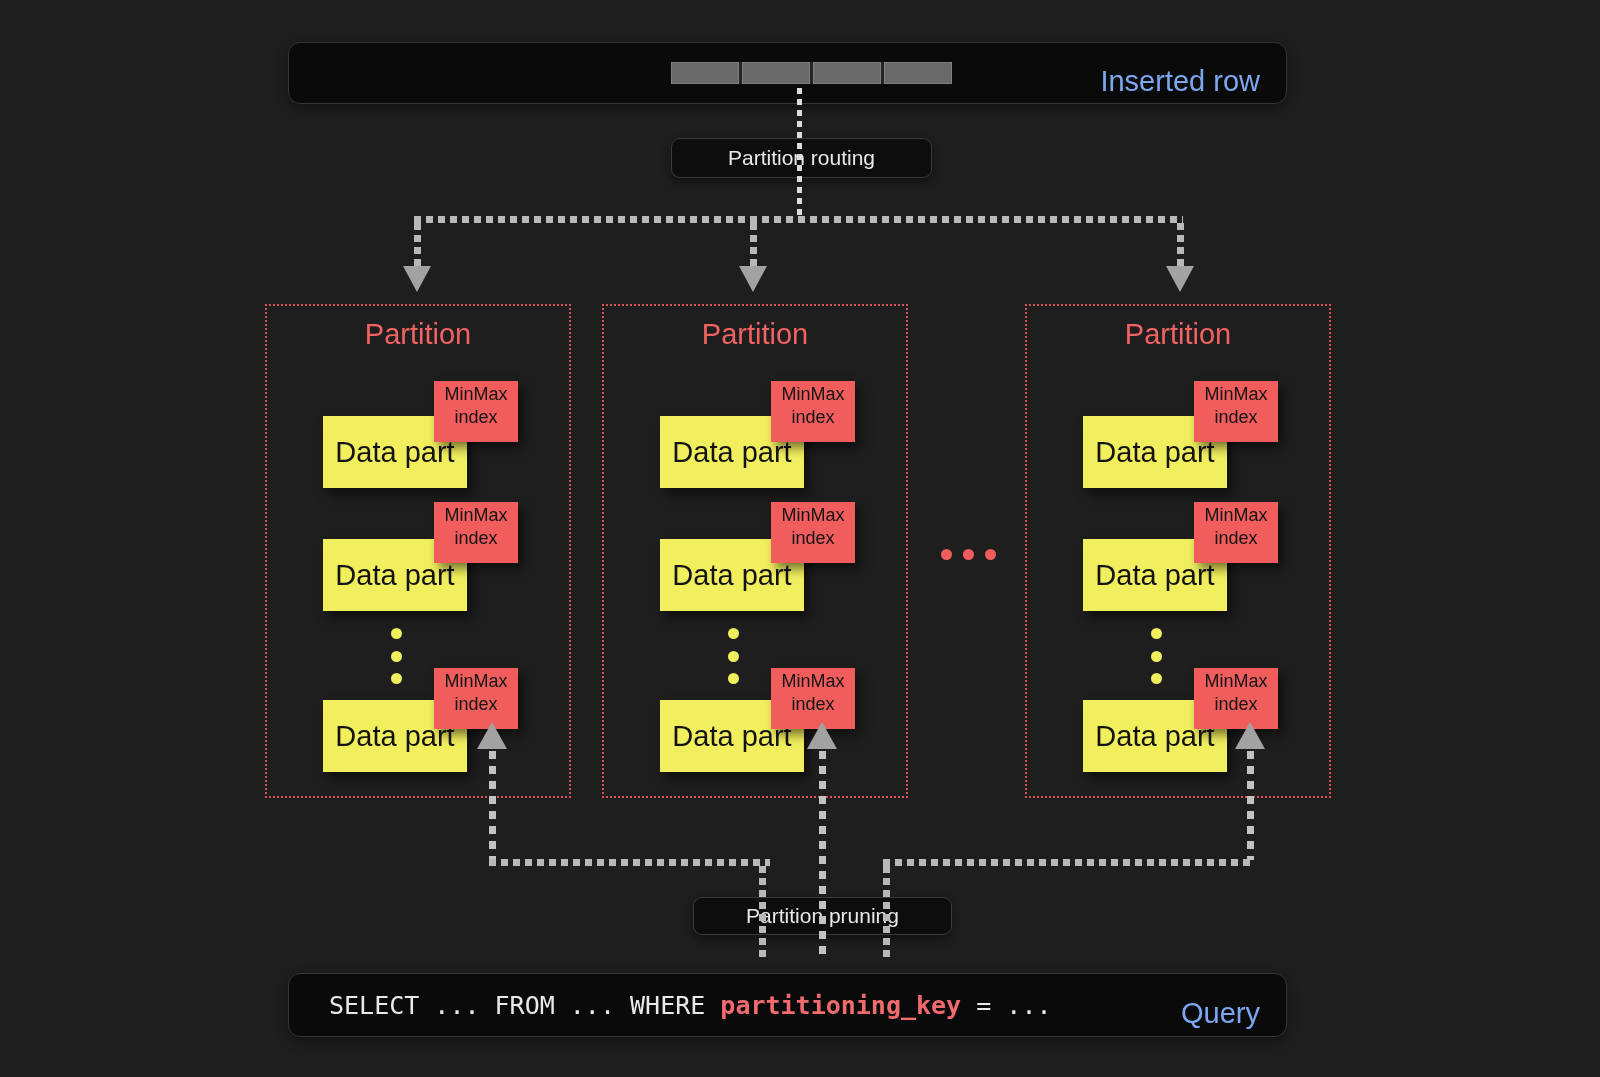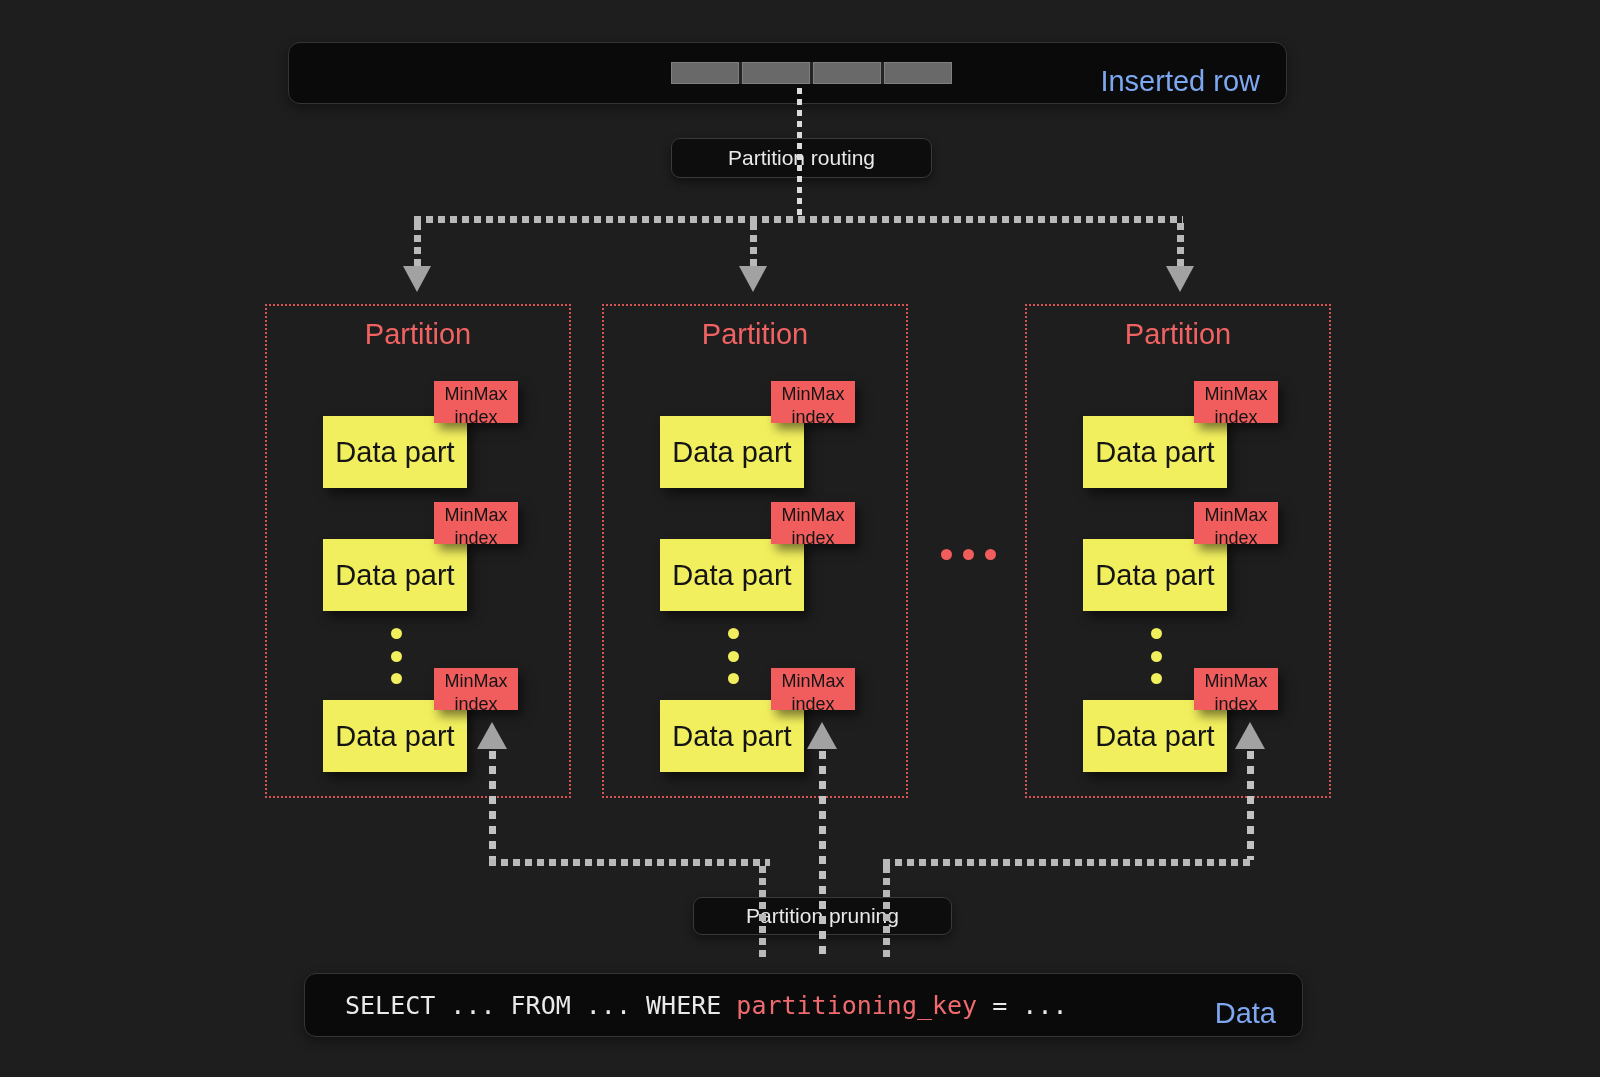--- a/index.html
+++ b/index.html
@@ -44,35 +44,35 @@
          border-top:26px solid var(--arrow-gray);}
   .arrow-up{position:absolute;width:0;height:0;z-index:6;
          border-left:15px solid transparent;border-right:15px solid transparent;
          border-bottom:27px solid var(--arrow-gray);}
 
   
   .partition{position:absolute;top:304px;width:306px;height:494px;box-sizing:border-box;
              border:2px dotted var(--partition-border-red);}
   .partition-title{position:absolute;top:12px;left:0;width:100%;text-align:center;
                    color:#f16262;font-size:29px;}
-  .minmax{position:absolute;left:167px;width:84px;height:42px;background:var(--accent-red);
+  .minmax{position:absolute;left:167px;width:84px;height:61px;background:var(--accent-red);
           color:var(--text-dark);font-size:18px;line-height:1.25;text-align:center;
           padding-top:2px;box-sizing:border-box;z-index:2;
           box-shadow:5px 6px 10px rgba(0,0,0,.5);}
   .datapart{position:absolute;left:56px;width:144px;height:72px;background:var(--part-yellow);
             color:var(--text-dark);font-size:29px;display:flex;align-items:center;
             justify-content:center;z-index:1;box-shadow:5px 7px 10px rgba(0,0,0,.5);}
   .ydot{position:absolute;left:124px;width:11px;height:11px;border-radius:50%;background:var(--part-yellow);}
   .rdot{position:absolute;width:11px;height:11px;border-radius:50%;background:var(--accent-red);z-index:2;}
 
   
   .sql{position:absolute;left:40px;top:0;height:100%;display:flex;align-items:center;
        font-family:"DejaVu Sans Mono",monospace;font-size:25px;color:var(--text-light);
        white-space:pre;}
-  .sql .key{color:var(--sql-key-red);}
+  .sql .key{color:var(--sql-key-red);font-weight:bold;}
 </style>
 </head>
 <body>
 
 <div class="canvas">
 
   <div class="panel" style="top:42px;">
     <div class="row-bar">
       <div class="row-cell"></div>
       <div class="row-cell"></div>
@@ -148,18 +148,18 @@
 
   <div class="hline" style="left:489px;top:859px;width:281px;"></div>
   <div class="vdrop" style="left:759px;top:866px;height:95px;"></div>
   <div class="hline" style="left:883px;top:859px;width:371px;"></div>
   <div class="vdrop" style="left:883px;top:866px;height:95px;"></div>
 
   <div class="pill" style="left:693px;top:897px;width:257px;height:36px;">
     <span>Partition pruning</span>
   </div>
 
-  <div class="panel" style="top:973px;height:62px;margin-left:16px;">
+  <div class="panel" style="top:973px;height:62px;">
     <div class="sql"><span>SELECT ... FROM ... WHERE </span><span class="key">partitioning_key</span><span> = ...</span></div>
-    <div class="panel-label">Data</div>
+    <div class="panel-label">Query</div>
   </div>
 
 </div>
 
 </body></html>

